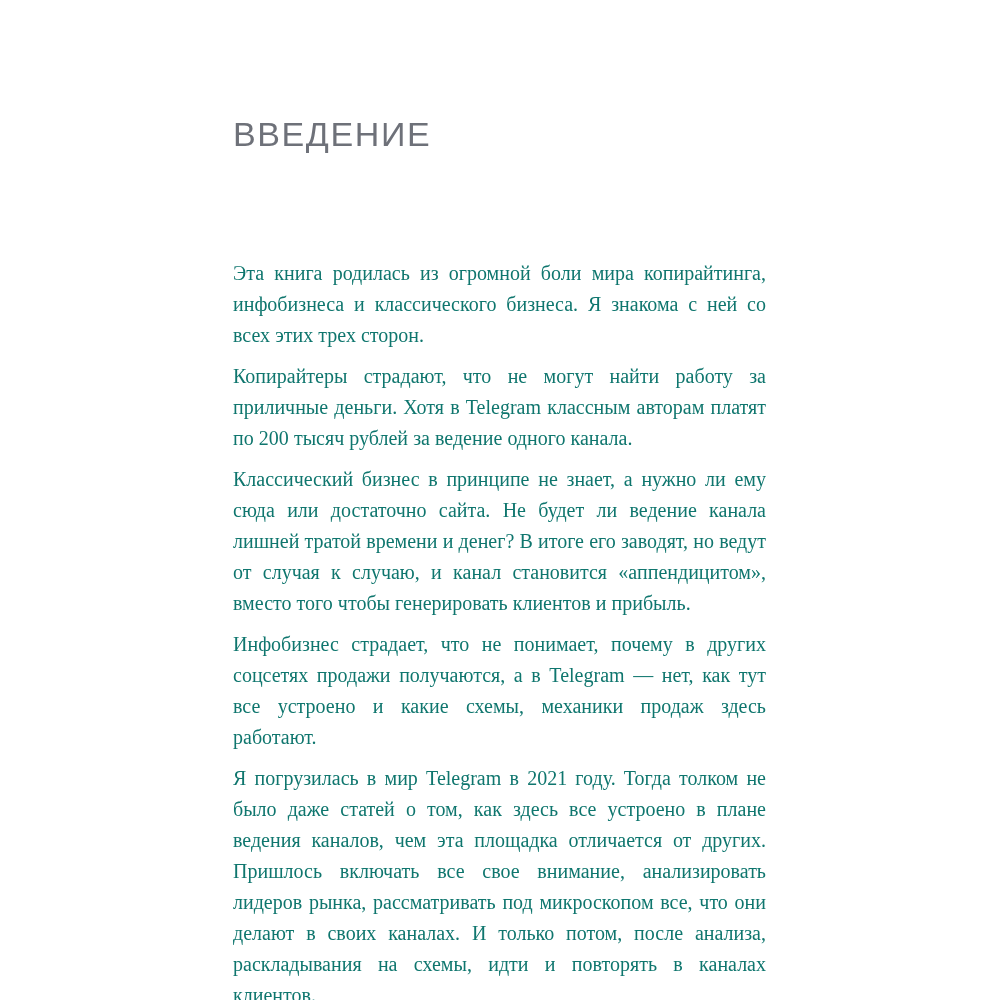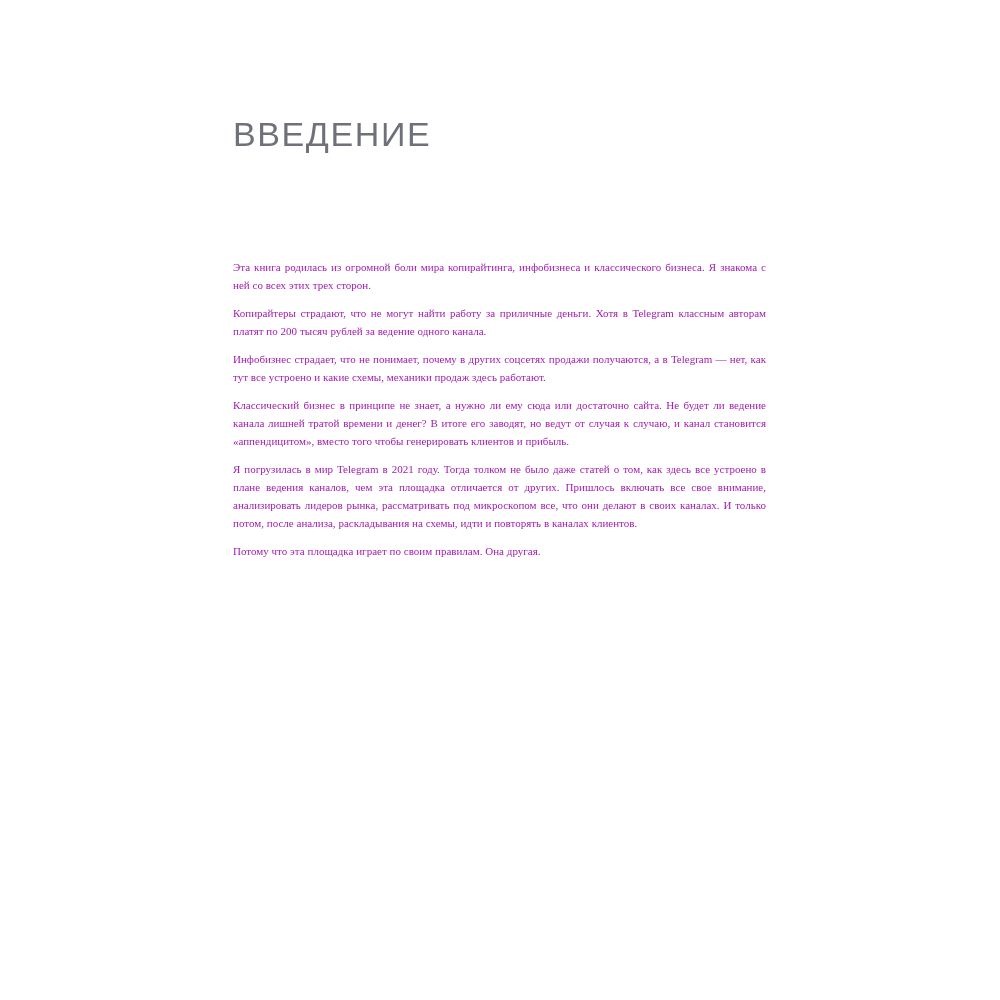--- a/index.html
+++ b/index.html
@@ -33,41 +33,41 @@
     white-space: nowrap;
   }
   .body-column {
     position: absolute;
     left: 233px;
     top: 258px;
     width: 533px;
   }
   .para {
     margin: 0 0 10px 0;
-    font-size: 11px;
-    line-height: 18px;
-    color: #a21caf;
+    font-size: 20px;
+    line-height: 31px;
+    color: #0f766e;
     text-align: justify;
     text-justify: inter-word;
     hyphens: manual;
     word-spacing: 0.1px;
   }
   .para:last-child {
     margin-bottom: 0;
   }
 </style>
 </head>
 <body>
 
 <div class="page">
 
   <h1 class="chapter-title">ВВЕДЕНИЕ</h1>
 
   <div class="body-column">
     <p class="para">Эта книга родилась из огромной боли мира копирайтинга, инфобизне­са и классического бизнеса. Я знакома с ней со всех этих трех сторон.</p>
     <p class="para">Копирайтеры страдают, что не могут найти работу за приличные деньги. Хотя в Telegram классным авторам платят по 200 тысяч рублей за ведение одного канала.</p>
+    <p class="para">Классический бизнес в принципе не знает, а нужно ли ему сюда или достаточно сайта. Не будет ли ведение канала лишней тратой времени и денег? В итоге его заводят, но ведут от случая к случаю, и канал становится «аппендицитом», вместо того чтобы генерировать клиентов и прибыль.</p>
     <p class="para">Инфобизнес страдает, что не понимает, почему в других соцсетях продажи получаются, а в Telegram — нет, как тут все устроено и какие схемы, механики продаж здесь работают.</p>
-    <p class="para">Классический бизнес в принципе не знает, а нужно ли ему сюда или достаточно сайта. Не будет ли ведение канала лишней тратой времени и денег? В итоге его заводят, но ведут от случая к случаю, и канал становится «аппендицитом», вместо того чтобы генерировать клиентов и прибыль.</p>
     <p class="para">Я погрузилась в мир Telegram в 2021 году. Тогда толком не было даже статей о том, как здесь все устроено в плане ведения каналов, чем эта площадка отличается от других. Пришлось включать все свое внима­ние, анализировать лидеров рынка, рассматривать под микроскопом все, что они делают в своих каналах. И только потом, после анализа, раскладывания на схемы, идти и повторять в каналах клиентов.</p>
     <p class="para">Потому что эта площадка играет по своим правилам. Она другая.</p>
   </div>
 
 </div>
 
 </body></html>

